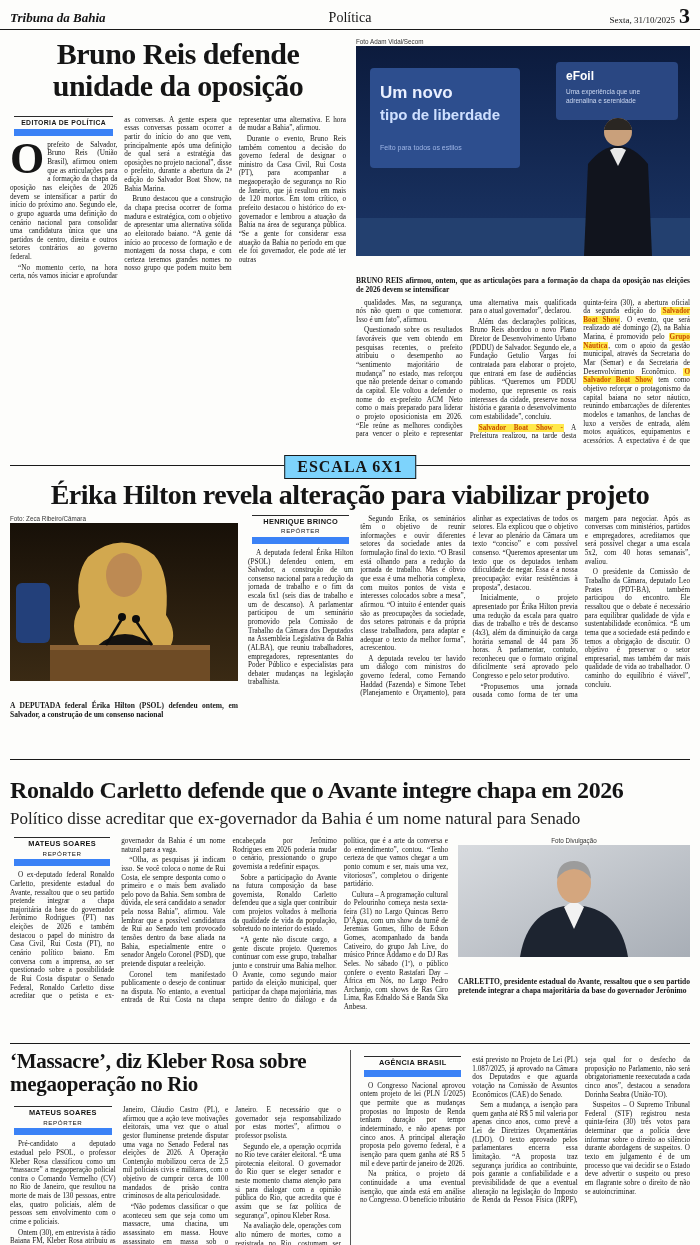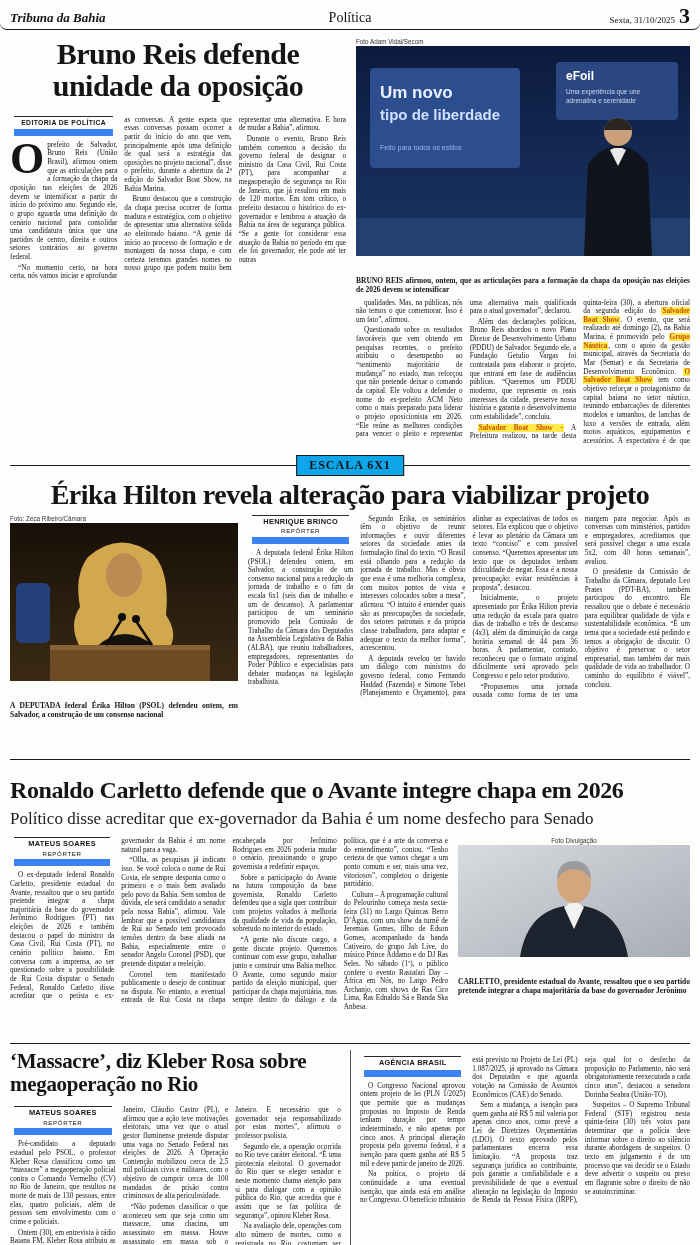--- a/index.html
+++ b/index.html
@@ -3,21 +3,21 @@
 <meta charset="utf-8">
 <style>
   * { box-sizing: border-box; margin: 0; padding: 0; }
   html,body { background:#e8e8e8; }
   .page {
     position: relative; width: 700px; height: 1245px; margin: 0 auto;
     background: #fdfdfb; color: #151515; overflow: hidden;
     font-family: "Liberation Serif", "DejaVu Serif", serif;
   }
   
-  .hdr { display:flex; align-items:flex-end; padding:6px 10px 3px; border-bottom:1.5px solid #1a1a1a;border-radius:7px; }
+  .hdr { display:flex; align-items:flex-end; padding:6px 10px 3px; border-bottom:1.5px solid #1a1a1a; }
   .hdr-left { flex:1; font-style:italic; font-weight:bold; font-size:13px; }
   .hdr-center { flex:1; text-align:center; font-size:14px; }
   .hdr-right { flex:1; text-align:right; font-size:9px; display:flex; justify-content:flex-end; align-items:baseline; gap:4px; }
   .hdr-pagenum { font-size:22px; font-weight:bold; line-height:0.9; }
   
   .flow { column-gap:7px; text-align:justify; font-size:7.2px; line-height:1.2; overflow:hidden; hyphens:auto; }
   .c3 { column-count:3; }
   .c4 { column-count:4; }
   .flow p { margin:0 0 2px; text-indent:8px; }
   mark { background:#ffe84a; color:#c84e00; font-weight:bold; padding:0 1px; }
@@ -43,22 +43,22 @@
     float:left; font-size:44px; line-height:34px; font-weight:bold; padding:1px 3px 0 0;
   }
   .s1-right { width:334px; }
   .photo-frame { position:relative; overflow:hidden; background:#0e1e42; }
   .s1-right .flow { height:148px; margin-top:4px; }
   
   .escala { position:relative; height:20px; margin:4px 10px 2px; }
   .escala::before { content:""; position:absolute; left:0; right:0; top:50%; border-top:1px solid #1a1a1a; }
   .escala-label {
     position:relative; display:inline-block; left:50%; transform:translateX(-50%);
-    background:#0ea5e9; border:1px solid #1a1a1a; padding:2px 12px;
-    font-size:12px; font-weight:bold; letter-spacing:1px;
+    background:#7dd3fc; border:1px solid #1a1a1a; padding:2px 12px;
+    font-size:16px; font-weight:bold; letter-spacing:1px;
   }
   .erika-h { font-size:28px; font-weight:bold; text-align:center; letter-spacing:-.5px; padding:2px 10px 4px; }
   .erika-body { display:flex; gap:10px; padding:0 10px; }
   .erika-photo-block { width:228px; }
   .erika-body .flow { flex:1; height:238px; }
   
   .carletto { border-top:1px solid #1a1a1a; margin:6px 10px 0; padding-top:4px; }
   .carletto h2 { font-size:24px; font-weight:bold; letter-spacing:-.4px; line-height:1.1;margin-top:13px; }
   .carletto .subhead { font-size:17px; font-weight:normal; color:#222; margin:6px 0 8px; }
   .carletto-body { display:flex; gap:10px; }
@@ -124,21 +124,21 @@
             <path d="M262 72 a14 14 0 0 1 14 12 l-28 0 a14 14 0 0 1 14 -12" fill="#2a2622"></path>
             <path d="M228 210 L232 118 Q246 100 262 100 Q278 100 292 118 L296 210 Z" fill="#11141d"></path>
             <path d="M254 104 L262 120 L270 104 L266 102 L258 102 Z" fill="#e8e8e8"></path>
           </g>
         </svg>
       </div>
       <div class="caption">
         <span class="lead">Bruno Reis</span><span> afirmou, ontem, que as articulações para a formação da chapa da oposição nas eleições de 2026 devem se intensificar</span>
       </div>
       <div class="flow c3">
-          <p>qualidades. Mas, na públicas, nós não temos o que comemorar. Isso é um fato”, afirmou.</p>
+          <p>qualidades. Mas, na segurança, nós não quem o que comemorar. Isso é um fato”, afirmou.</p>
           <p>Questionado sobre os resultados favoráveis que vem obtendo em pesquisas recentes, o prefeito atribuiu o desempenho ao “sentimento majoritário de mudança” no estado, mas reforçou que não pretende deixar o comando da capital. Ele voltou a defender o nome do ex-prefeito ACM Neto como o mais preparado para liderar o projeto oposicionista em 2026. “Ele reúne as melhores condições para vencer o pleito e representar uma alternativa mais qualificada para o atual governador”, declarou.</p>
           <p>Além das declarações políticas, Bruno Reis abordou o novo Plano Diretor de Desenvolvimento Urbano (PDDU) de Salvador. Segundo ele, a Fundação Getulio Vargas foi contratada para elaborar o projeto, que entrará em fase de audiências públicas. “Queremos um PDDU moderno, que represente os reais interesses da cidade, preserve nossa história e garanta o desenvolvimento com estabilidade”, concluiu.</p>
           <p><mark>Salvador Boat Show -</mark> A Prefeitura realizou, na tarde desta quinta-feira (30), a abertura oficial da segunda edição do <mark>Salvador Boat Show</mark>. O evento, que será realizado até domingo (2), na Bahia Marina, é promovido pelo <mark>Grupo Náutica</mark>, com o apoio da gestão municipal, através da Secretaria do Mar (Semar) e da Secretaria de Desenvolvimento Econômico. <mark>O Salvador Boat Show</mark> tem como objetivo reforçar o protagonismo da capital baiana no setor náutico, reunindo embarcações de diferentes modelos e tamanhos, de lanchas de luxo a versões de entrada, além motos aquáticos, equipamentos e acessórios. A expectativa é de que cerca de 8 mil visitantes passem pelo local até o encerramento do evento.</p>
         </div>
     </div>
   </div>
 
   <div class="escala">
     <span class="escala-label">ESCALA 6X1</span>
   </div>
@@ -187,21 +187,21 @@
           <p>A deputada revelou ter havido um diálogo com ministros do governo federal, como Fernando Haddad (Fazenda) e Simone Tebet (Planejamento e Orçamento), para alinhar as expectativas de todos os setores. Ela explicou que o objetivo é levar ao plenário da Câmara um texto “conciso” e com possível consenso. “Queremos apresentar um texto que os deputados tenham dificuldade de negar. Essa é a nossa preocupação: evitar resistências à proposta”, destacou.</p>
           <p>Inicialmente, o projeto apresentado por Érika Hilton previa uma redução da escala para quatro dias de trabalho e três de descanso (4x3), além da diminuição da carga horária semanal de 44 para 36 horas. A parlamentar, contudo, reconheceu que o formato original dificilmente será aprovado pelo Congresso e pelo setor produtivo.</p>
           <p>“Propusemos uma jornada ousada como forma de ter uma margem para negociar. Após as conversas com ministérios, partidos e empregadores, acreditamos que será possível chegar a uma escala 5x2, com 40 horas semanais”, avaliou.</p>
           <p>O presidente da Comissão de Trabalho da Câmara, deputado Leo Prates (PDT-BA), também participou do encontro. Ele ressaltou que o debate é necessário para equilibrar qualidade de vida e sustentabilidade econômica. “É um tema que a sociedade está pedindo e temos a obrigação de discutir. O objetivo é preservar o setor empresarial, mas também dar mais qualidade de vida ao trabalhador. O caminho do equilíbrio é viável”, concluiu.</p>
         </div>
     </div>
   </div>
 
   <div class="carletto">
     <h2>Ronaldo Carletto defende que o Avante integre chapa em 2026</h2>
-    <div class="subhead">Político disse acreditar que ex-governador da Bahia é um nome desfecho para Senado</div>
+    <div class="subhead">Político disse acreditar que ex-governador da Bahia é um nome natural para Senado</div>
     <div class="carletto-body">
       <div class="flow c4">
   <div class="byline">
     <span class="nm">MATEUS SOARES</span>
     <span class="rl">REPÓRTER</span>
   </div>
 <p>O ex-deputado federal Ronaldo Carletto, presidente estadual do Avante, ressaltou que o seu partido pretende integrar a chapa majoritária da base do governador Jerônimo Rodrigues (PT) nas eleições de 2026 e também destacou o papel do ministro da Casa Civil, Rui Costa (PT), no cenário político baiano. Em conversa com a imprensa, ao ser questionado sobre a possibilidade de Rui Costa disputar o Senado Federal, Ronaldo Carletto disse acreditar que o petista e ex-governador da Bahia é um nome natural para a vaga.</p>
           <p>“Olha, as pesquisas já indicam isso. Se você coloca o nome de Rui Costa, ele sempre desponta como o primeiro e o mais bem avaliado pelo povo da Bahia. Sem sombra de dúvida, ele será candidato a senador pela nossa Bahia”, afirmou. Vale lembrar que a possível candidatura de Rui ao Senado tem provocado tensões dentro da base aliada na Bahia, especialmente entre o senador Angelo Coronel (PSD), que pretende disputar a reeleição.</p>
           <p>Coronel tem manifestado publicamente o desejo de continuar na disputa. No entanto, a eventual entrada de Rui Costa na chapa encabeçada por Jerônimo Rodrigues em 2026 poderia mudar o cenário, pressionando o grupo governista a redefinir espaços.</p>
           <p>Sobre a participação do Avante na futura composição da base governista, Ronaldo Carletto defendeu que a sigla quer contribuir com projetos voltados à melhoria da qualidade de vida da população, sobretudo no interior do estado.</p>

